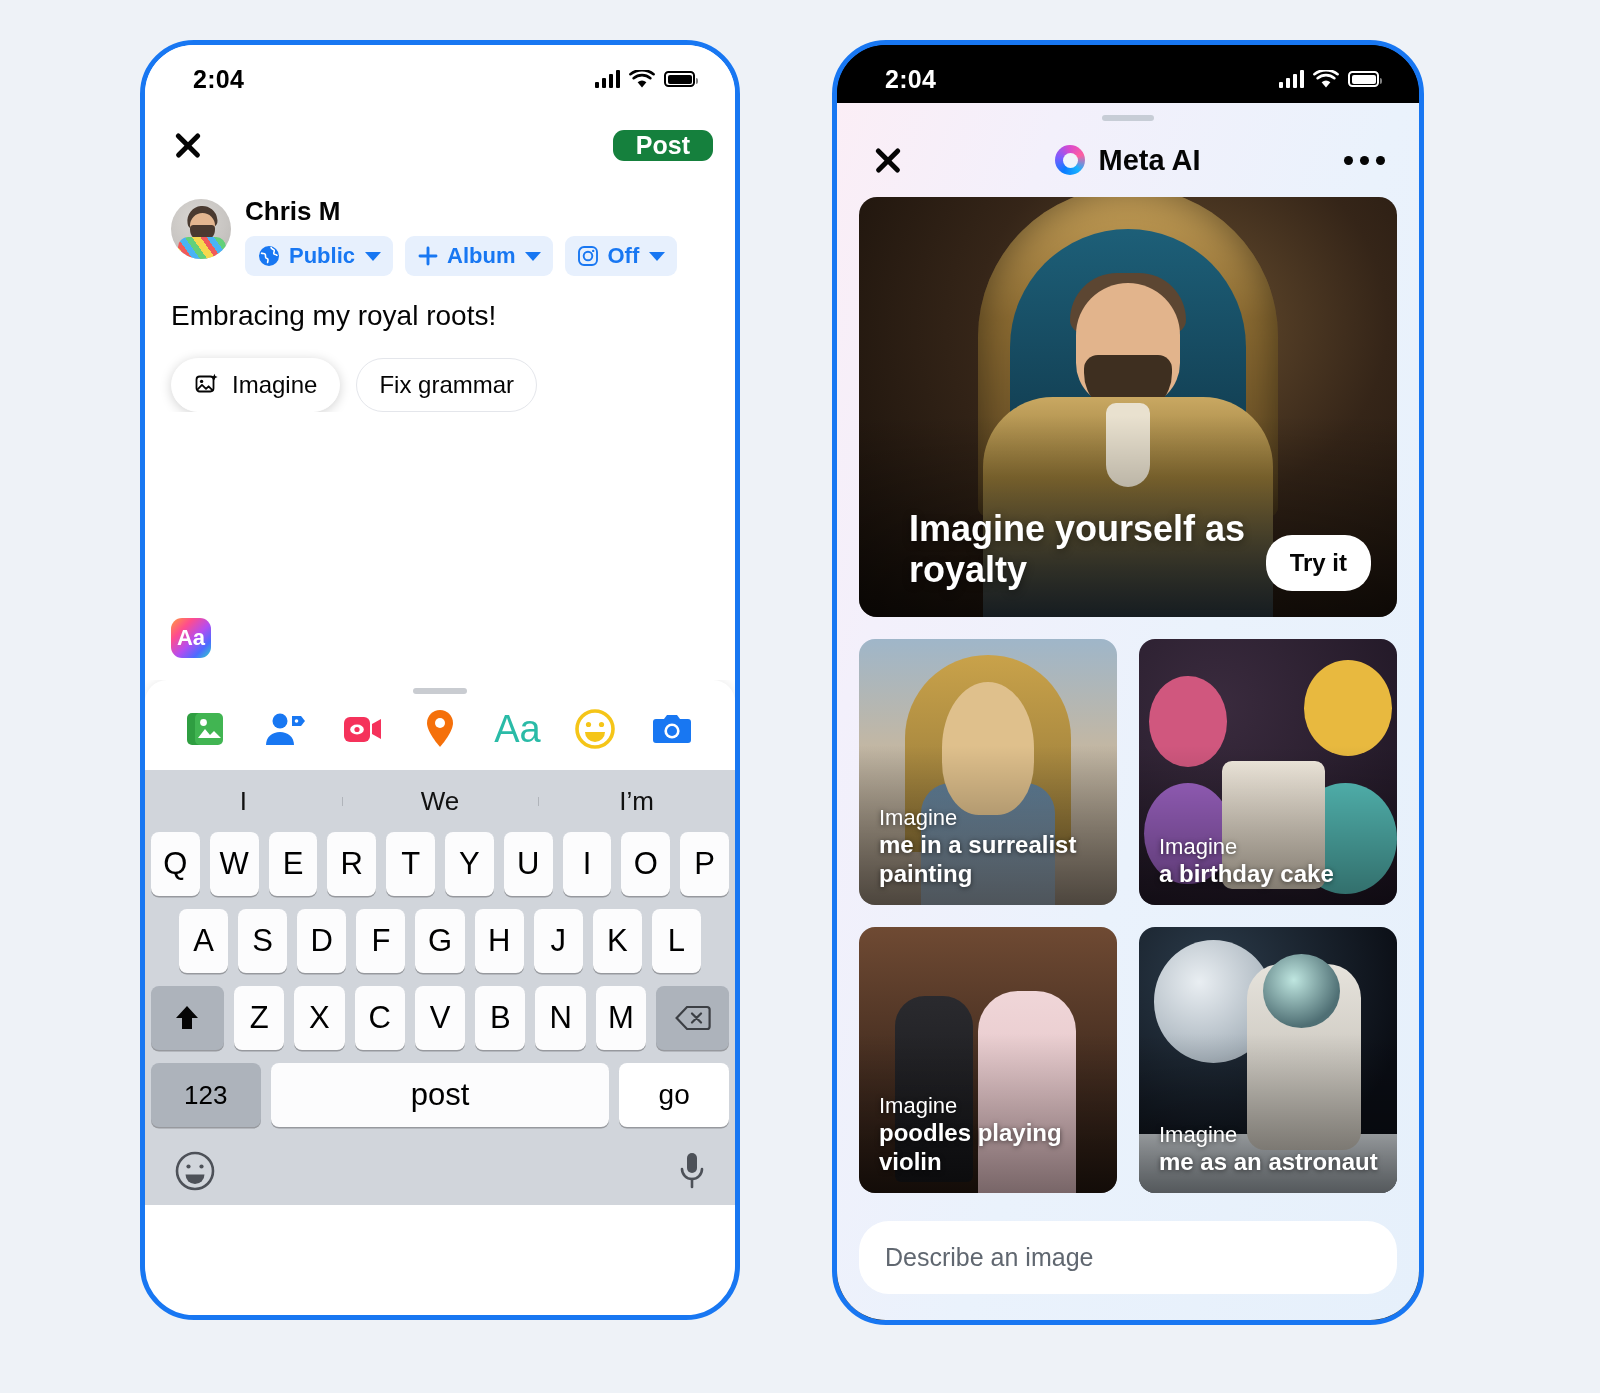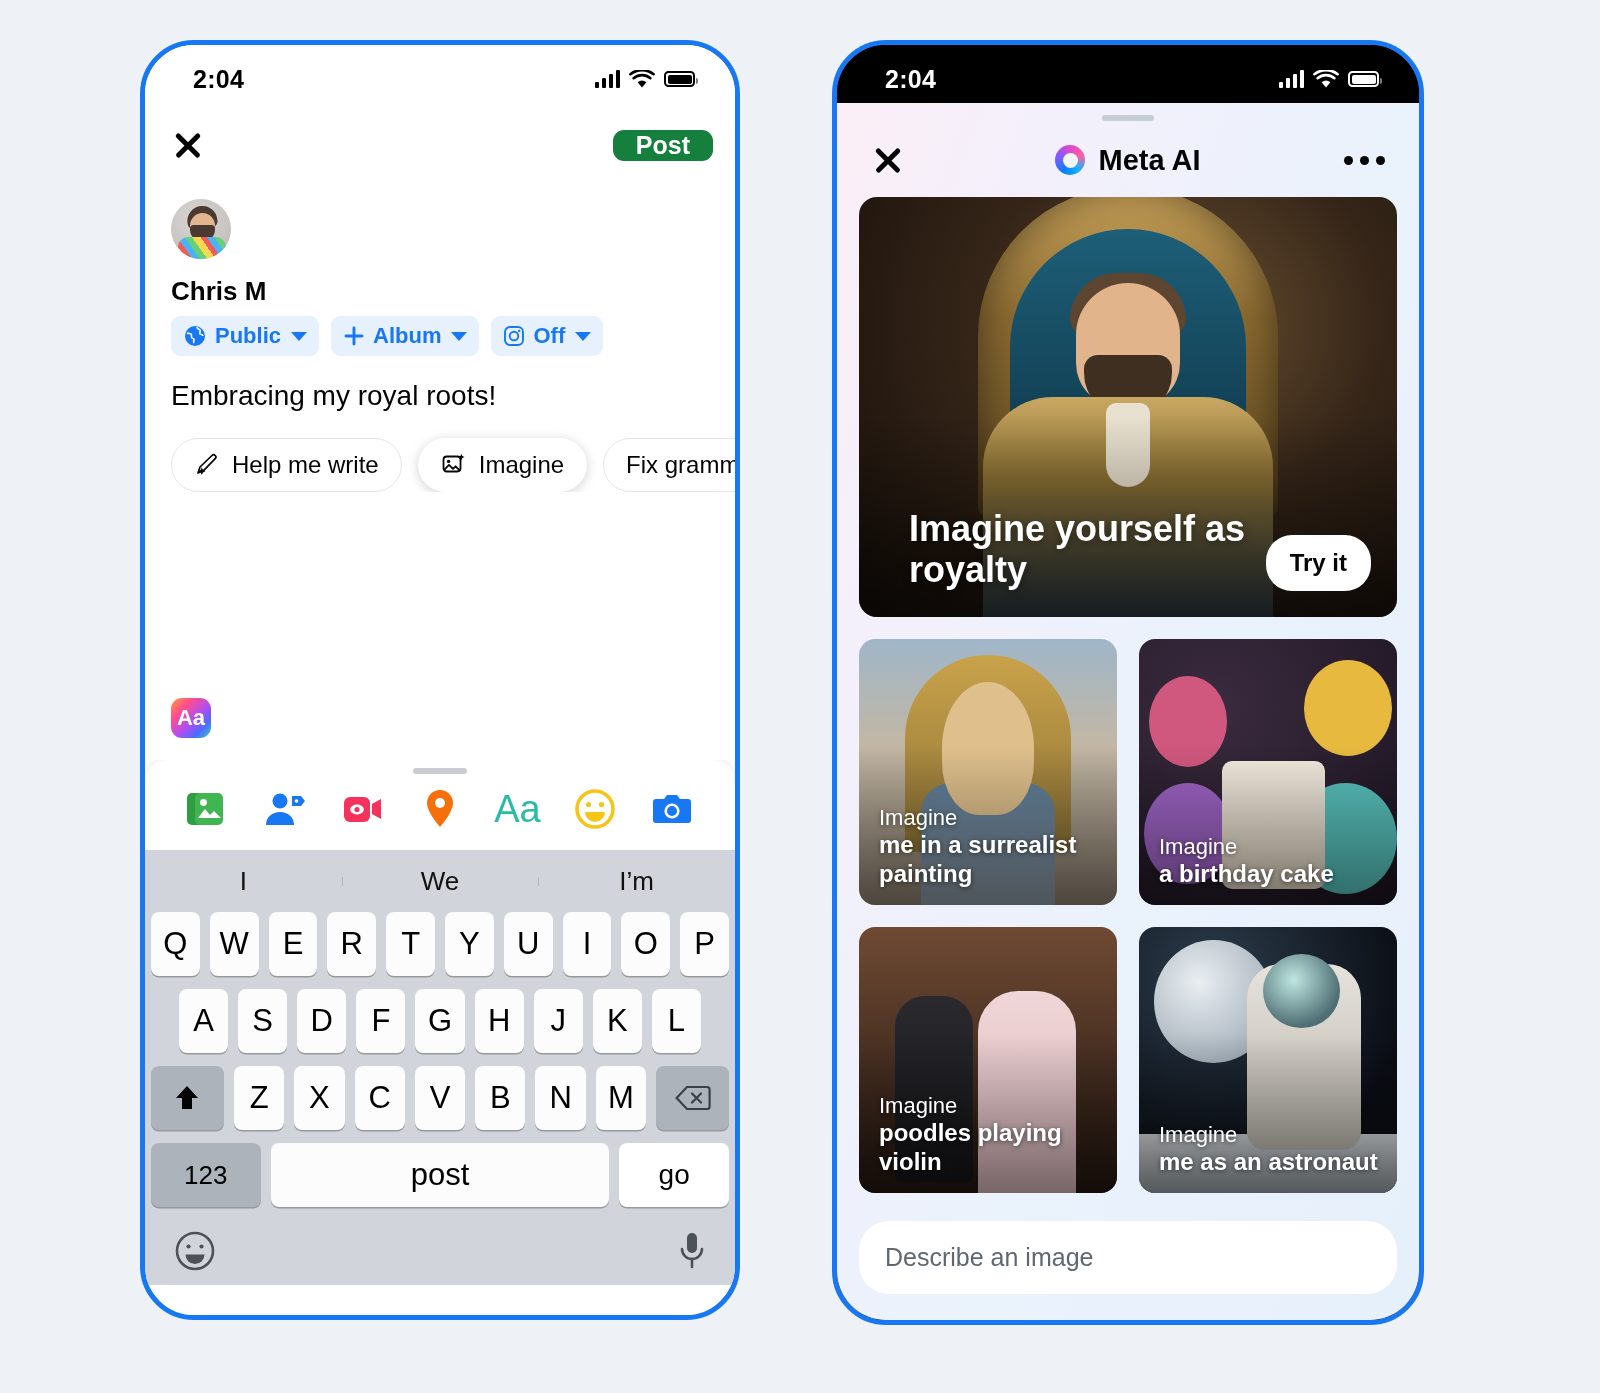--- a/index.html
+++ b/index.html
@@ -58,21 +58,21 @@
   .cp-title {
     position:absolute; left:0; right:0; text-align:center;
     font-size: 30px; font-weight: bold; color:#050505; pointer-events:none;
   }
   .post-btn {
     margin-left: auto; background:#15803d; color:#fff; border:none;
     font-family: inherit; font-size: 25px; font-weight: bold;
     padding: 1px 23px; border-radius: 11px; cursor:pointer; z-index:2;
   }
   .composer { background:#fff; padding: 0 26px; }
-  .user-row { display:flex; gap: 14px; padding-top: 6px; flex-direction: column; }
+  .user-row { display:flex; gap: 14px; padding-top: 6px; }
   .avatar {
     width: 60px; height: 60px; border-radius: 50%; flex: 0 0 auto;
     background: radial-gradient(circle at 42% 34%, #d9d6d2 0%, #c9c6c3 55%, #b9b6b3 100%);
     position: relative; overflow: hidden; margin-top: 6px;
   }
   .avatar .hair { position:absolute; left:16px; top:7px; width:30px; height:22px;
     background:#4a3a30; border-radius: 16px 16px 6px 6px; transform: rotate(-6deg); }
   .avatar .face { position:absolute; left:19px; top:14px; width:25px; height:25px;
     background:#e3b690; border-radius:50%; }
   .avatar .beard { position:absolute; left:19px; top:26px; width:25px; height:17px;
@@ -309,27 +309,20 @@
               <span class="caret"></span>
             </div>
 
           </div>
         </div>
       </div>
       <div class="post-text">Embracing my royal roots!</div>
     </div>
 
     <div class="chips-scroll">
-      <div class="chip">
-        <svg width="26" height="26" viewBox="0 0 26 26">
-          <path d="M4 21l2-6L18 3.5a2.2 2.2 0 0 1 3.2 3.2L9.8 18.3 4 21z" stroke="#050505" stroke-width="1.7" fill="none" stroke-linejoin="round"></path>
-          <path d="M6.6 20.4l1.2 2.4 1.2-2.4 2.4-1.2-2.4-1.2-1.2-2.4-1.2 2.4-2.4 1.2z" fill="#050505"></path>
-        </svg>
-        <span>Help me write</span>
-      </div>
       <div class="chip active">
         <svg width="26" height="26" viewBox="0 0 26 26">
           <rect x="2.5" y="4.5" width="17" height="15" rx="3.2" stroke="#050505" stroke-width="1.8" fill="none"></rect>
           <circle cx="7.6" cy="9.4" r="1.7" fill="#050505"></circle>
           <path d="M3.4 17.6l4.6-4.7 4 4 2.6-2.6 4 4.1" stroke="#050505" stroke-width="1.8" fill="none" stroke-linecap="round" stroke-linejoin="round"></path>
           <path d="M20.4 1.8l.9 2.3 2.3.9-2.3.9-.9 2.3-.9-2.3-2.3-.9 2.3-.9z" fill="#050505"></path>
         </svg>
         <span>Imagine</span>
       </div>
       <div class="chip">

